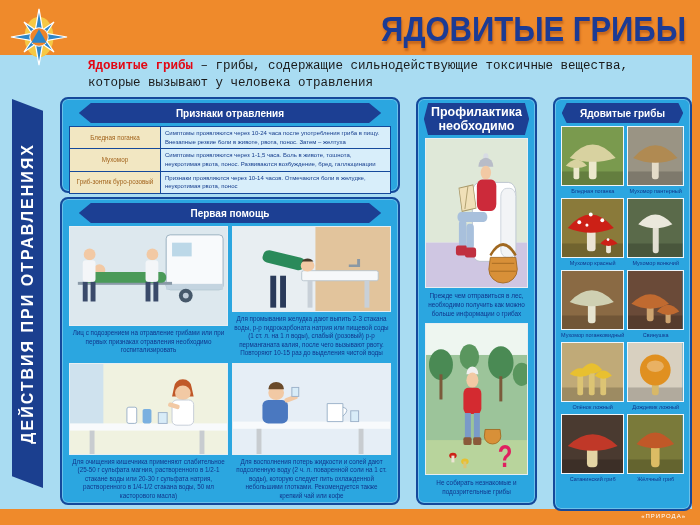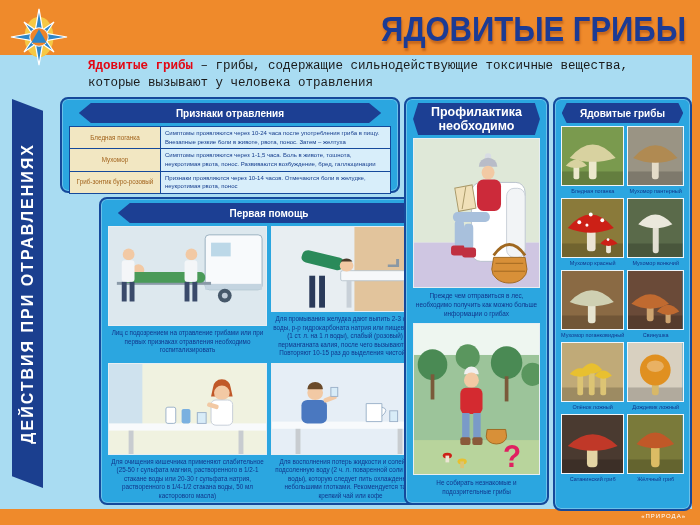--- a/index.html
+++ b/index.html
@@ -37,29 +37,29 @@
   .banner.two{height:32px;font-size:12.5px;line-height:1.15;flex-direction:column;}
 
   #sec-signs{left:60px;top:97px;width:340px;height:96px;}
   .sign-table{display:grid;grid-template-rows:auto auto auto;gap:1px;background:#15499b;
     border:1px solid #15499b;margin:1px 7px 5px;}
   .sign-row{display:grid;grid-template-columns:90px 1fr;gap:1px;background:#15499b;}
   .sign-name{background:#f2e7c2;color:#a2631c;font-size:6.3px;display:flex;align-items:center;
     justify-content:center;text-align:center;padding:1px 3px;line-height:1.3;}
   .sign-text{background:#d8eefa;color:#143c8c;font-size:6px;line-height:1.45;padding:2px 4px;}
 
-  #sec-firstaid{left:60px;top:197px;width:340px;height:308px;margin-left:39px;}
+  #sec-firstaid{left:60px;top:197px;width:340px;height:308px;}
   .fa-grid{display:grid;grid-template-columns:1fr 1fr;gap:4px;padding:0 7px 5px;}
   .fa-panel{display:flex;flex-direction:column;}
   .fa-ill{background:#eef3f6;border:1px solid #e8eef2;box-sizing:border-box;}
   .fa-ill svg{display:block;width:100%;height:100%;}
   .h100{height:100px}.h86{height:86px}.h92{height:92px}
   .fa-cap{font-size:6.3px;color:#10368c;text-align:center;line-height:1.35;padding:3px 2px 1px;}
 
-  #sec-prevent{left:404px;top:97px;width:145px;height:408px;}
+  #sec-prevent{left:416px;top:97px;width:121px;height:408px;}
   .pv-ill{margin:0 7px;background:#eef3f6;border:1px solid #e8eef2;box-sizing:border-box;}
   .pv-ill svg{display:block;width:100%;height:100%;}
   .pv1{height:150px}.pv2{height:152px}
   .pv-cap{font-size:6.4px;color:#10368c;text-align:center;line-height:1.4;padding:4px 8px;}
 
   #sec-mush{left:553px;top:97px;width:139px;height:414px;}
   .mu-grid{display:grid;grid-template-columns:1fr 1fr;gap:3px;padding:0 6px 6px;}
   .tile{display:flex;flex-direction:column;}
   .tile svg{display:block;width:100%;height:60px;border:1px solid #f0f6fa;box-sizing:border-box;}
   .tile-name{font-size:5.5px;color:#10368c;text-align:center;padding:2px 0 1px;white-space:nowrap;

